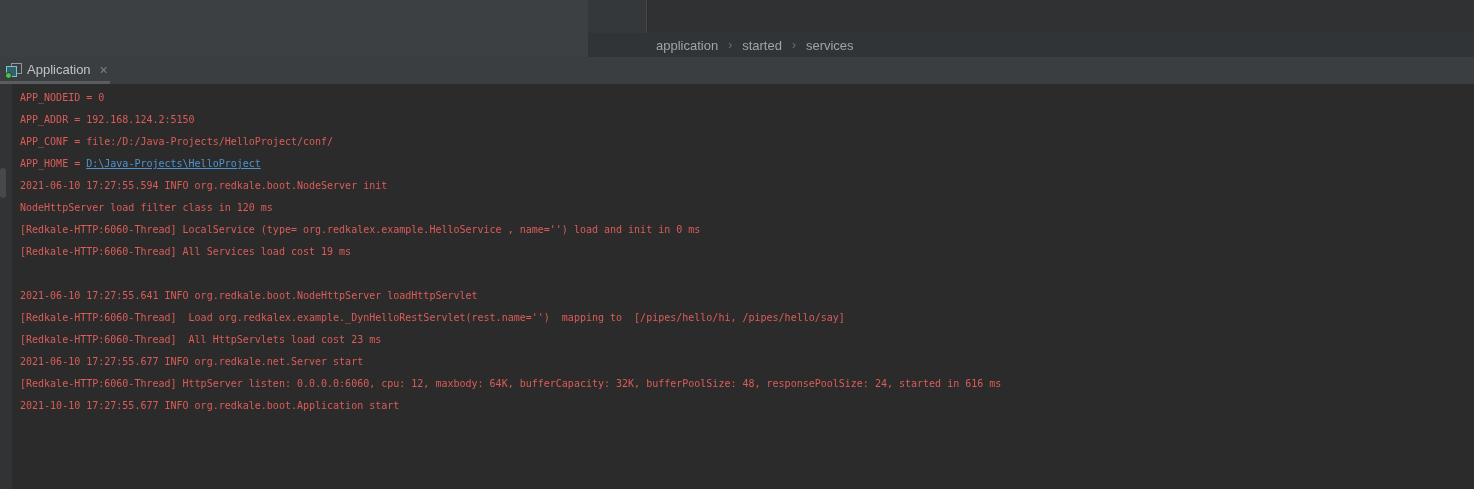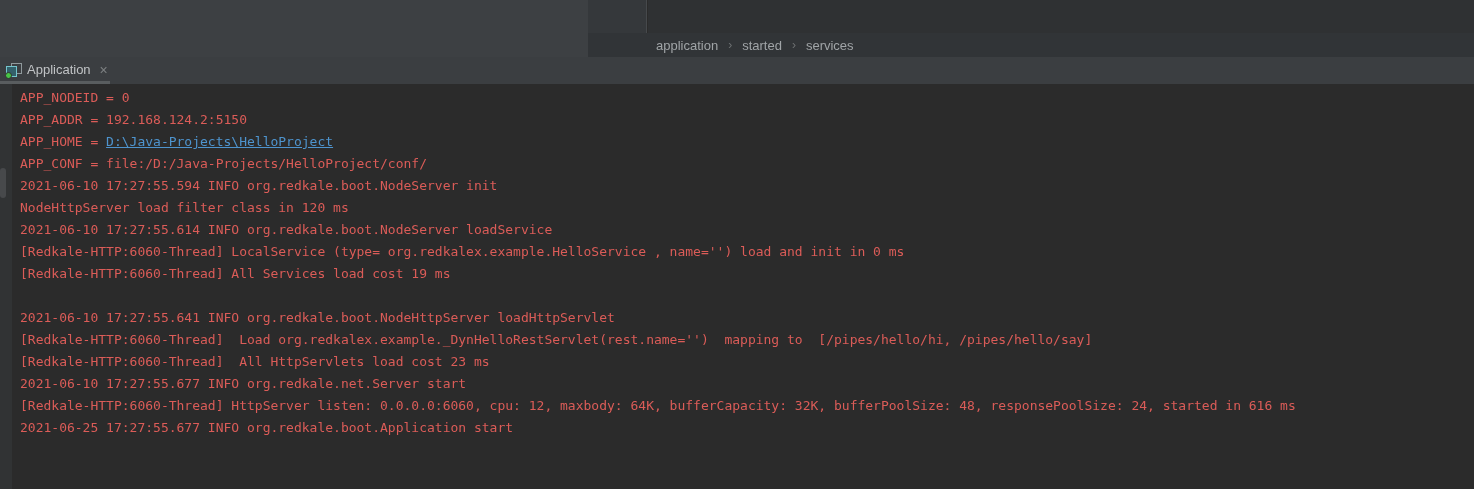--- a/index.html
+++ b/index.html
@@ -35,21 +35,21 @@
               border:1px solid #74c5cd; background:#33606a; }
   .ti-dot   { position:absolute; left:0; bottom:-1px; width:7px; height:7px; border-radius:50%;
               background:#47c546; border:1px solid #2f3133; }
 
   
   .console { position:absolute; left:0; top:84px; width:1474px; height:405px; background:#2b2b2b; }
   .console-gutter { position:absolute; left:0; top:0; width:12px; height:100%; background:#313334; }
   .gutter-thumb { position:absolute; left:0; top:84px; width:6px; height:30px;
                   background:#47494b; border-radius:3px; }
   .console-lines { position:absolute; left:0; top:0; width:100%; padding:3px 0 0 20px;
-                   font-family:"DejaVu Sans Mono", monospace; font-size:13px; line-height:22px; }
+                   font-family:"DejaVu Sans Mono", monospace; font-size:10px; line-height:22px; }
   .console-line { white-space:pre; min-height:22px; }
   .seg-err  { color:#db5c58; }
   .seg-link { color:#4e94ce; text-decoration:underline; cursor:pointer; }
 </style>
 </head>
 <body>
 
 <div class="stage">
 
   <div class="block-left"></div>
@@ -77,30 +77,29 @@
     <div class="tab-underline"></div>
   </div>
 
   <div class="console">
     <div class="console-gutter">
       <div class="gutter-thumb"></div>
     </div>
     <div class="console-lines">
         <div class="console-line"><span class="seg-err">APP_NODEID = 0</span></div>
         <div class="console-line"><span class="seg-err">APP_ADDR = 192.168.124.2:5150</span></div>
+        <div class="console-line"><span class="seg-err">APP_CONF = file:/D:/Java-Projects/HelloProject/conf/</span></div>
         <div class="console-line"><span class="seg-err">APP_HOME = </span><span class="seg-link">D:\Java-Projects\HelloProject</span></div>
-        <div class="console-line"><span class="seg-err">APP_CONF = file:/D:/Java-Projects/HelloProject/conf/</span></div>
         <div class="console-line"><span class="seg-err">2021-06-10 17:27:55.594 INFO org.redkale.boot.NodeServer init</span></div>
         <div class="console-line"><span class="seg-err">NodeHttpServer load filter class in 120 ms</span></div>
-        <div class="console-line"><span class="seg-err">2021-06-10 17:27:55.614 INFO org.redkale.boot.NodeServer loadService</span></div>
         <div class="console-line"><span class="seg-err">[Redkale-HTTP:6060-Thread] LocalService (type= org.redkalex.example.HelloService , name='') load and init in 0 ms</span></div>
         <div class="console-line"><span class="seg-err">[Redkale-HTTP:6060-Thread] All Services load cost 19 ms</span></div>
         <div class="console-line">&nbsp;</div>
         <div class="console-line"><span class="seg-err">2021-06-10 17:27:55.641 INFO org.redkale.boot.NodeHttpServer loadHttpServlet</span></div>
         <div class="console-line"><span class="seg-err">[Redkale-HTTP:6060-Thread]  Load org.redkalex.example._DynHelloRestServlet(rest.name='')  mapping to  [/pipes/hello/hi, /pipes/hello/say]</span></div>
         <div class="console-line"><span class="seg-err">[Redkale-HTTP:6060-Thread]  All HttpServlets load cost 23 ms</span></div>
         <div class="console-line"><span class="seg-err">2021-06-10 17:27:55.677 INFO org.redkale.net.Server start</span></div>
         <div class="console-line"><span class="seg-err">[Redkale-HTTP:6060-Thread] HttpServer listen: 0.0.0.0:6060, cpu: 12, maxbody: 64K, bufferCapacity: 32K, bufferPoolSize: 48, responsePoolSize: 24, started in 616 ms</span></div>
-        <div class="console-line"><span class="seg-err">2021-06-25 17:27:55.677 INFO org.redkale.boot.Application start</span></div>
+        <div class="console-line"><span class="seg-err">2021-10-10 17:27:55.677 INFO org.redkale.boot.Application start</span></div>
       </div>
   </div>
 
 </div>
 
 </body></html>

